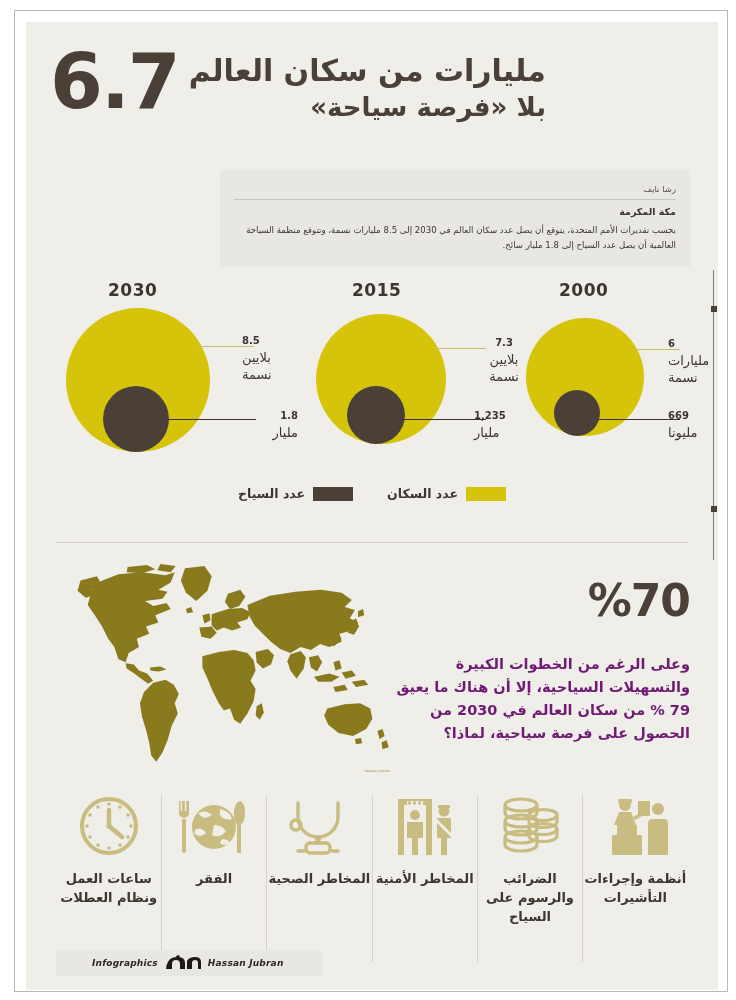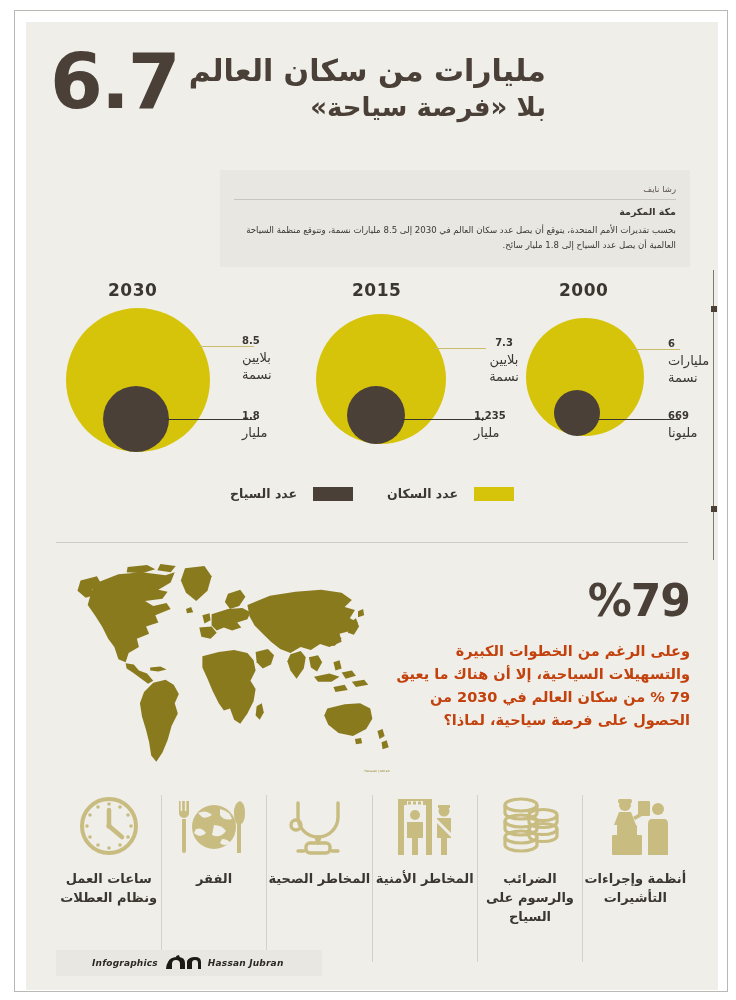--- a/index.html
+++ b/index.html
@@ -77,21 +77,21 @@
   }
   .lbl .num{font-size:10px;font-weight:bold;line-height:17px;}
   .lbl .unit{font-size:13px;line-height:17px;}
 
   
   .legend{
     position:absolute;top:464px;width:692px;
     display:flex;justify-content:center;align-items:center;
     direction:rtl;gap:34px;
   }
-  .legend-item{display:flex;align-items:center;gap:16px;}
+  .legend-item{display:flex;align-items:center;gap:8px;}
   .legend-swatch{width:40px;height:14px;}
   .legend-text{font-size:12.5px;font-weight:bold;color:#3b3630;}
 
   .divider{
     position:absolute;left:30px;right:30px;height:1px;background:#cfcdc6;
   }
 
   
   .map-wrap{position:absolute;left:38px;top:540px;width:330px;height:215px;}
   .map-wrap svg{width:100%;height:100%;display:block;}
@@ -102,21 +102,21 @@
 
   .pct-block{
     position:absolute;right:28px;top:555px;width:300px;
     direction:rtl;text-align:right;
   }
   .pct-num{
     font-size:44px;font-weight:bold;color:#4a4038;line-height:48px;
     letter-spacing:-1px;
   }
   .pct-body{
-    margin-top:15px;font-size:14.5px;line-height:23px;color:#c2410c;
+    margin-top:28px;font-size:14.5px;line-height:23px;color:#701a75;
     font-weight:bold;
   }
 
   
   .icons-row{
     position:absolute;left:30px;top:765px;width:632px;height:165px;
     display:flex;direction:rtl;
   }
   .icon-cell{
     position:relative;flex:1;display:flex;flex-direction:column;
@@ -180,21 +180,21 @@
       <div class="cg-year" style="left:62px;">2030</div>
       <div class="cg-pop" style="left:20px;top:28px;width:144px;height:144px;"></div>
       <div class="cg-tour" style="left:57px;top:106px;width:66px;height:66px;"></div>
       <div class="lead pop" style="left:152px;top:66px;width:56px;"></div>
       <div class="lead tour" style="left:120px;top:139px;width:90px;"></div>
       <div class="lbl" style="left:196px;top:52px;width:56px;text-align:left;">
         <div class="num">8.5</div>
         <div class="unit">بلايين</div>
         <div class="unit">نسمة</div>
       </div>
-      <div class="lbl" style="left:196px;top:127px;width:56px;text-align:left;">
+      <div class="lbl" style="left:196px;top:127px;width:56px;text-align:right;">
         <div class="num">1.8</div>
         <div class="unit">مليار</div>
       </div>
     </div>
 
     <div class="circle-group" style="left:268px;top:258px;width:215px;height:190px;">
       <div class="cg-year" style="left:58px;">2015</div>
       <div class="cg-pop" style="left:22px;top:34px;width:130px;height:130px;"></div>
       <div class="cg-tour" style="left:53px;top:106px;width:58px;height:58px;"></div>
       <div class="lead pop" style="left:140px;top:68px;width:52px;"></div>
@@ -306,21 +306,21 @@
           <path d="M618 352 L628 348 L632 362 L620 366 Z"></path>
 
           <path d="M420 80 L442 74 L448 84 L426 88 Z"></path>
           <path d="M236 92 L246 88 L250 98 L238 100 Z"></path>
         </g>
       </svg>
       <div class="map-credit">Hassan Jubran</div>
     </div>
 
     <div class="pct-block">
-      <div class="pct-num">%79</div>
+      <div class="pct-num">%70</div>
       <div class="pct-body">وعلى الرغم من الخطوات الكبيرة والتسهيلات السياحية، إلا أن هناك ما يعيق 79 % من سكان العالم في 2030 من الحصول على فرصة سياحية، لماذا؟</div>
     </div>
 
     <div class="icons-row">
 
       <div class="icon-cell">
         <div class="icon-art">
           <svg width="70" height="62" viewBox="0 0 70 62">
             <g fill="#c8bc80">
               <rect x="12" y="40" width="30" height="20" rx="1"></rect>

